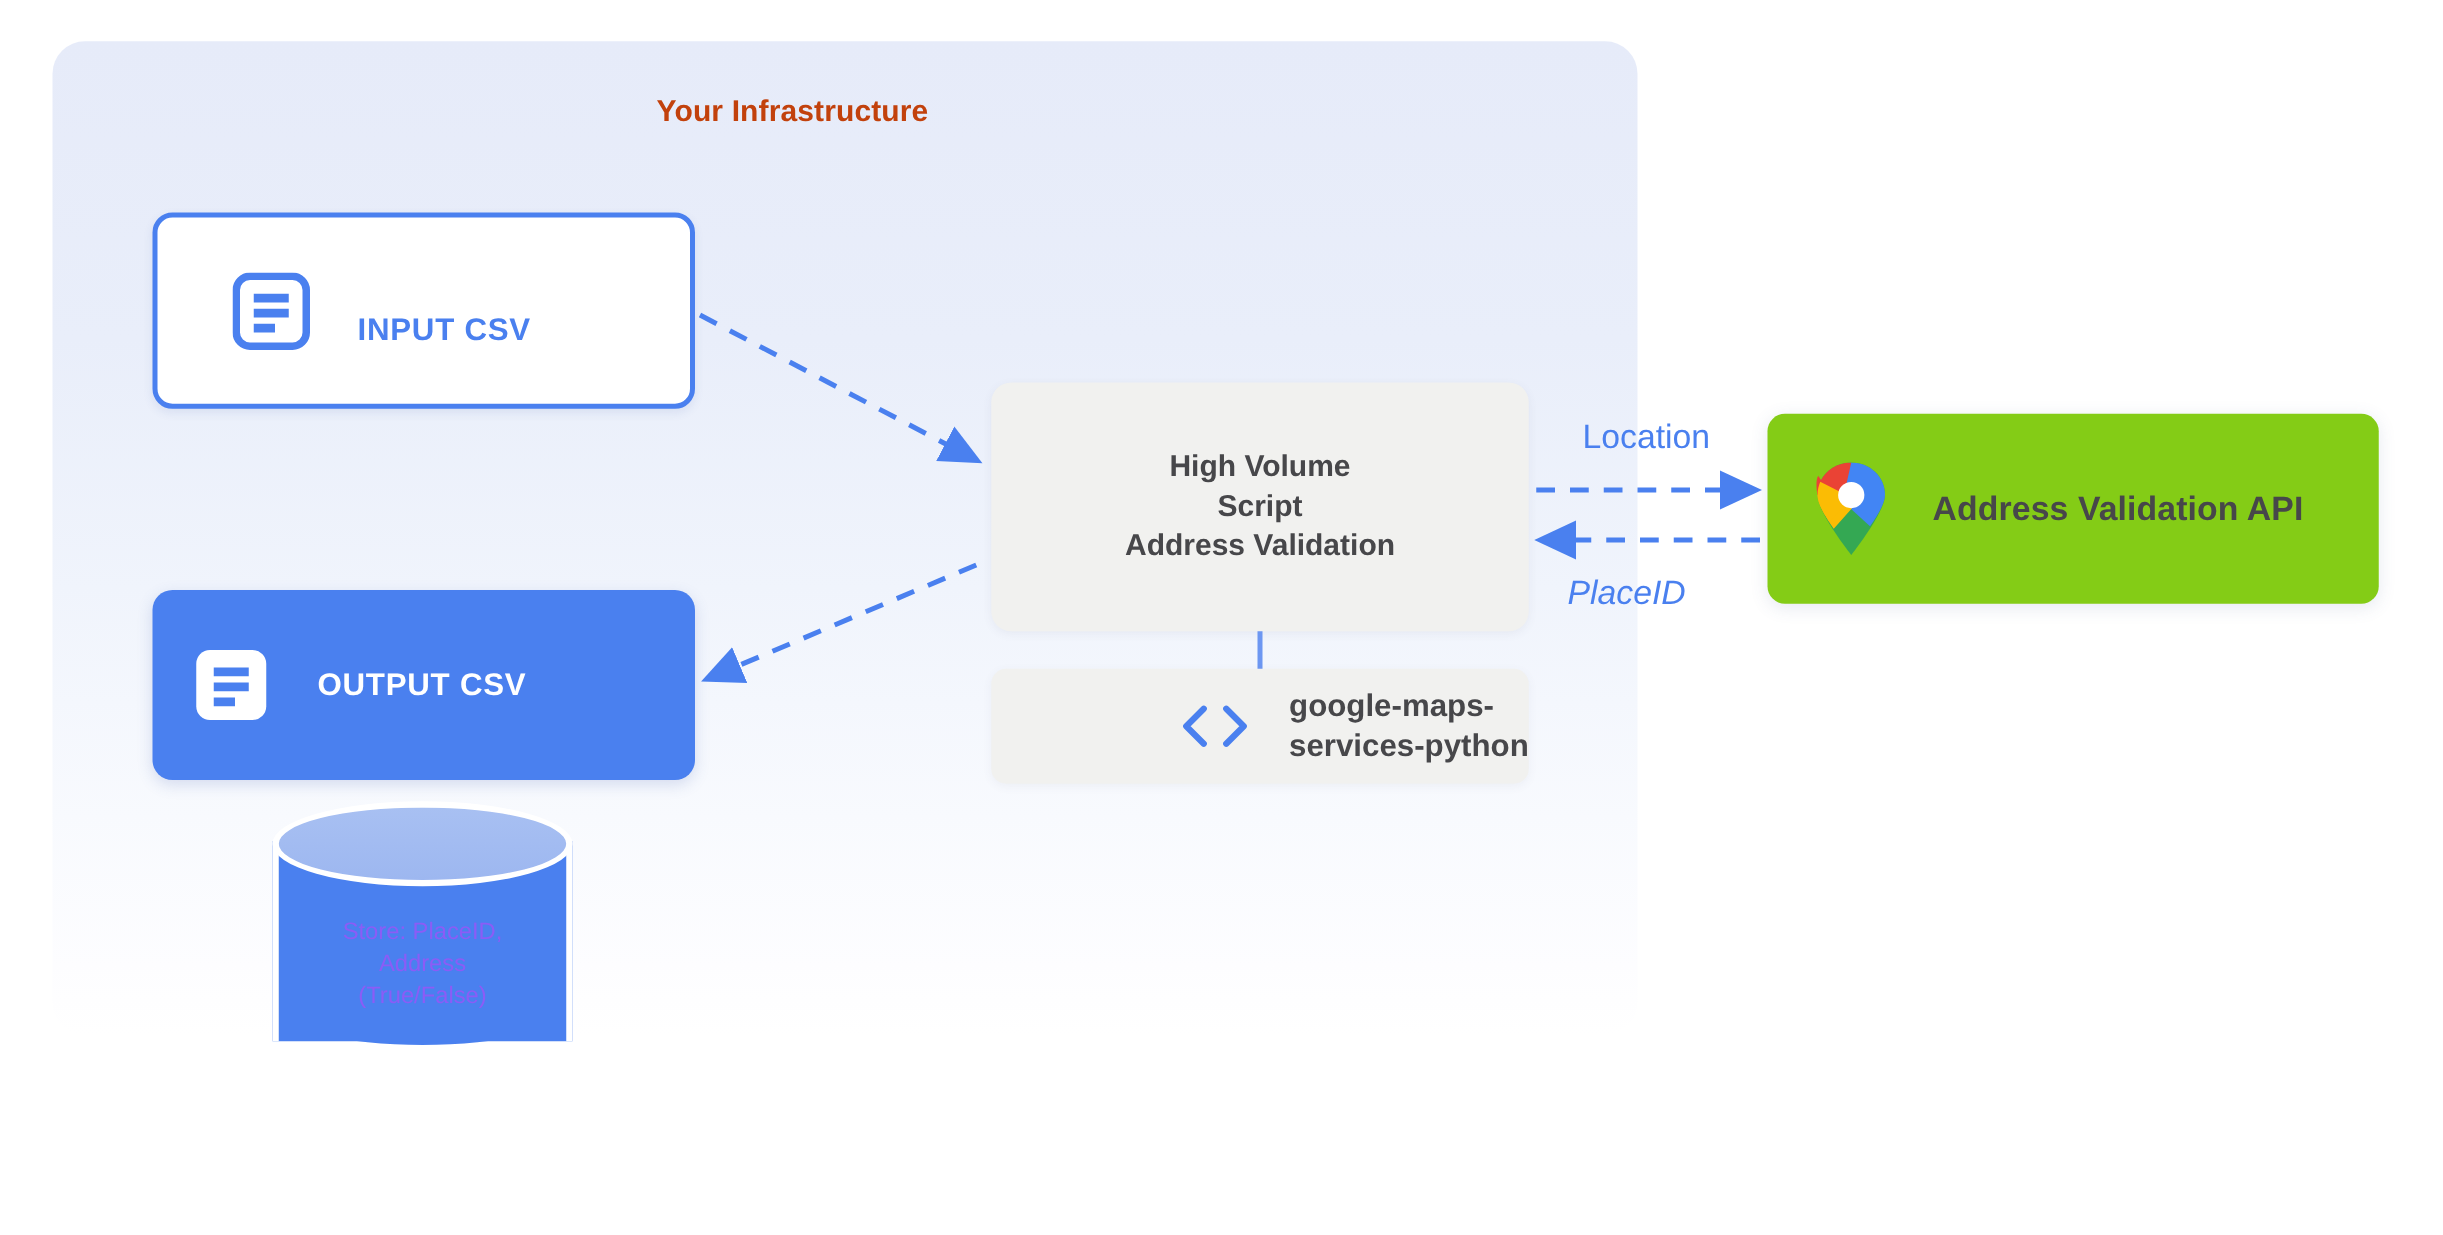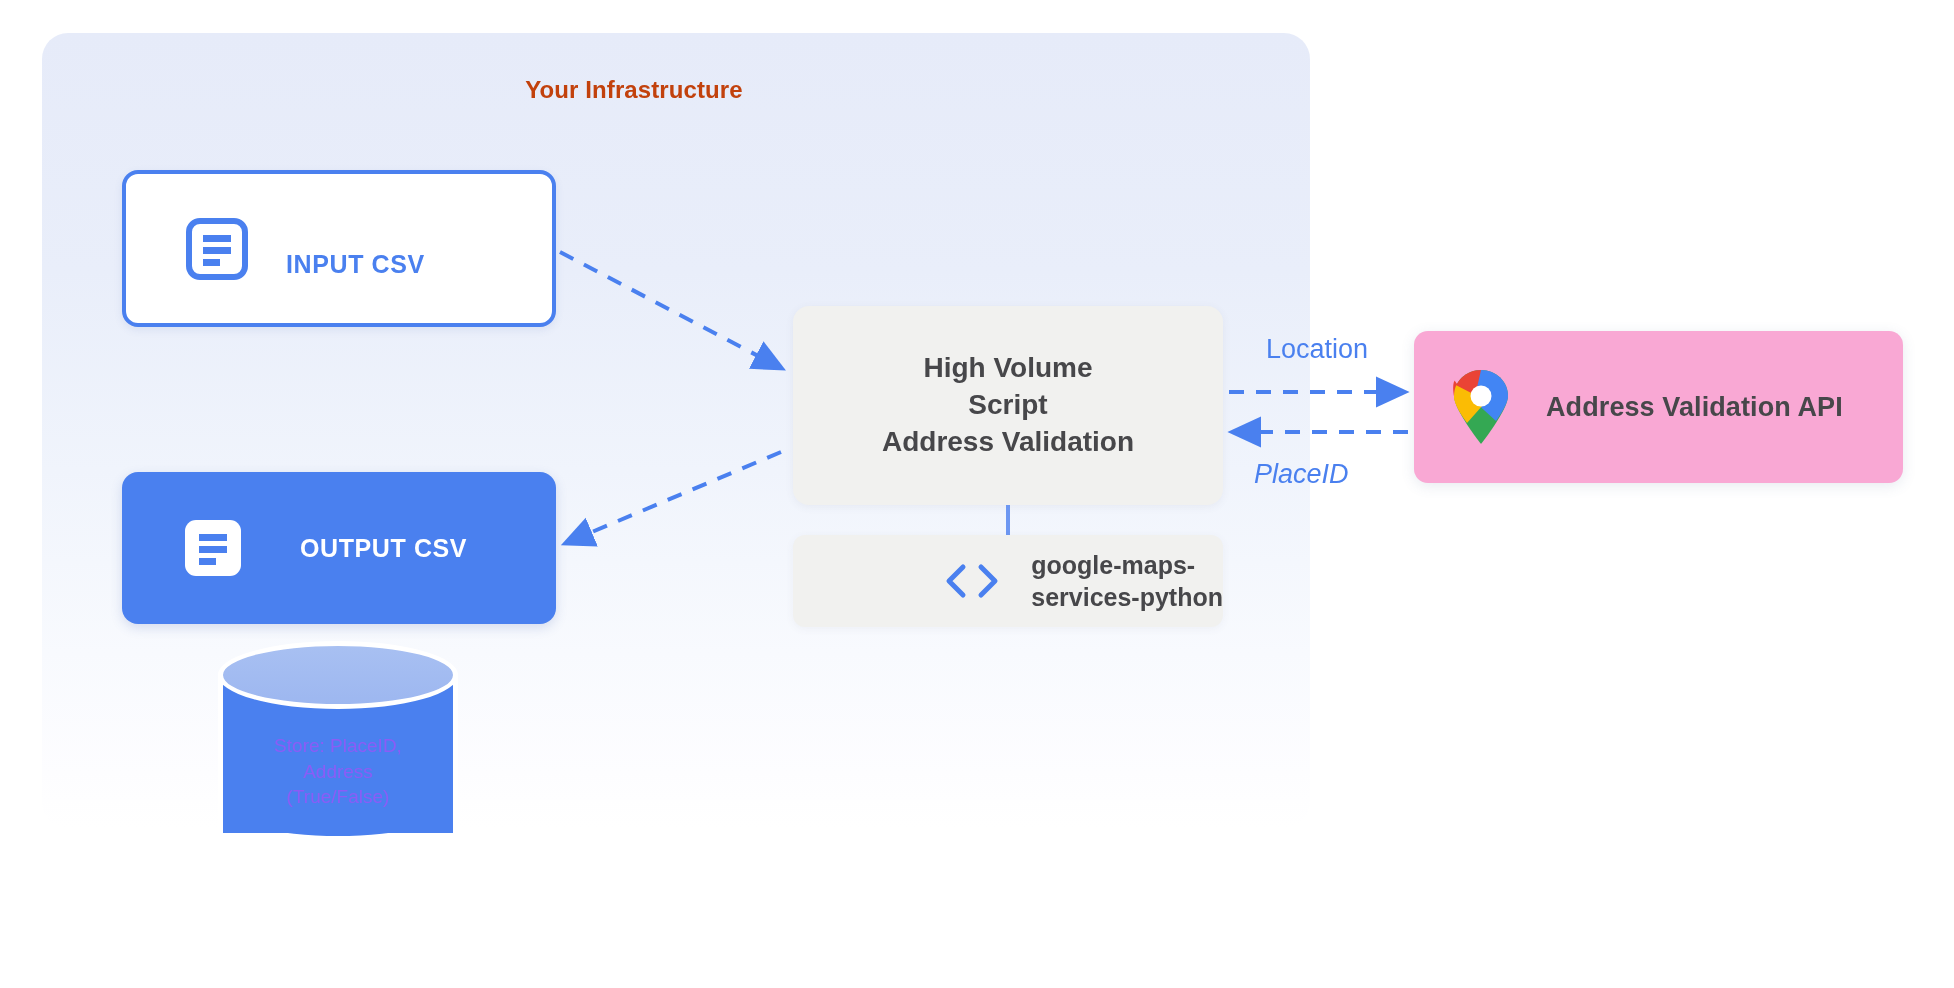--- a/index.html
+++ b/index.html
@@ -91,22 +91,22 @@
 
   
   .output-csv {
     left: 122px;
     top: 472px;
     width: 434px;
     height: 152px;
     background: #4a80ef;
     border-radius: 16px;
     box-shadow: 0 4px 12px rgba(60, 90, 170, 0.18);
-    padding-left: 60px;
-    gap: 56px;
+    padding-left: 32px;
+    gap: 38px;
   }
 
   .output-csv .label {
     font-size: 25px;
     font-weight: 700;
     color: #ffffff;
     letter-spacing: 0.6px;
   }
 
   
@@ -176,21 +176,21 @@
     height: 199px;
     background: #f1f1ef;
     border-radius: 16px;
     display: flex;
     align-items: center;
     justify-content: center;
     box-shadow: 0 2px 8px rgba(80, 90, 120, 0.07);
   }
 
   .script-box .label {
-    font-size: 28px;
+    font-size: 24px;
     font-weight: 700;
     color: #47474a;
     text-align: center;
     line-height: 1.32;
   }
 
   
   .stub {
     position: absolute;
     left: 1006px;
@@ -230,21 +230,21 @@
     line-height: 1.28;
   }
 
   
   .api-box {
     position: absolute;
     left: 1414px;
     top: 331px;
     width: 489px;
     height: 152px;
-    background: #f9a8d4;
+    background: #84cc16;
     border-radius: 14px;
     display: flex;
     align-items: center;
     padding-left: 36px;
     gap: 34px;
     box-shadow: 0 3px 14px rgba(70, 90, 140, 0.13);
     text-align: right;
   }
 
   .maps-pin { width: 62px; height: 74px; flex: 0 0 auto; }

